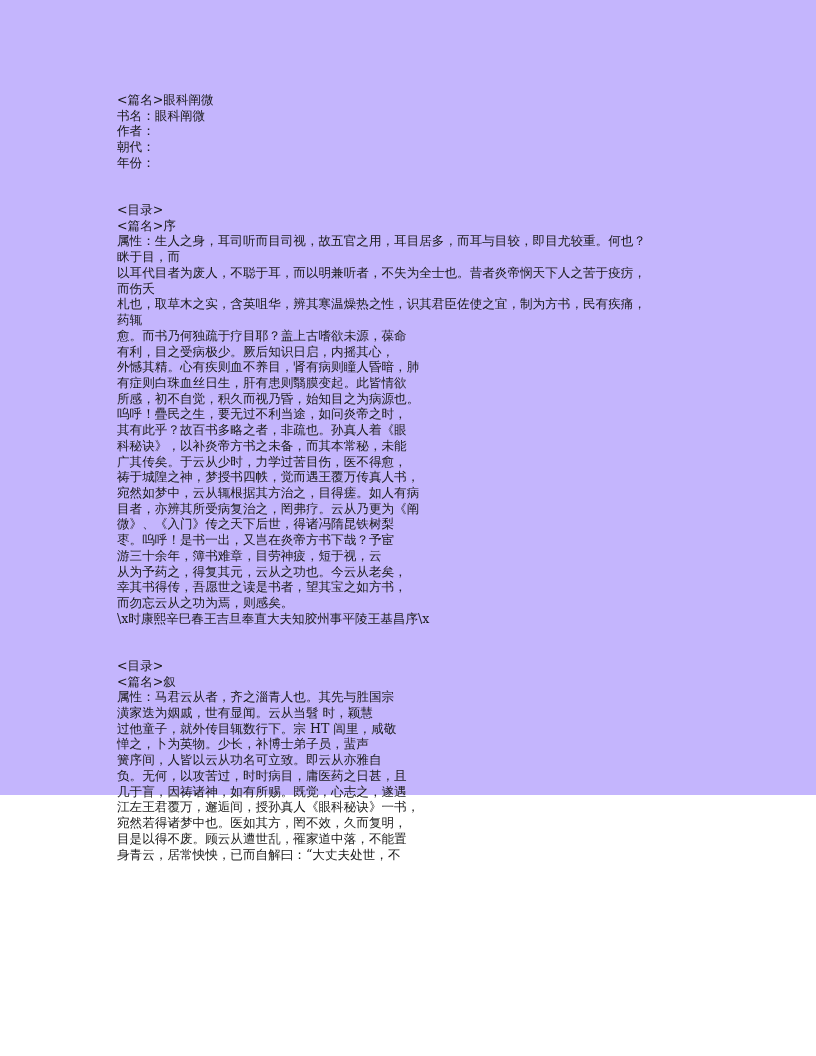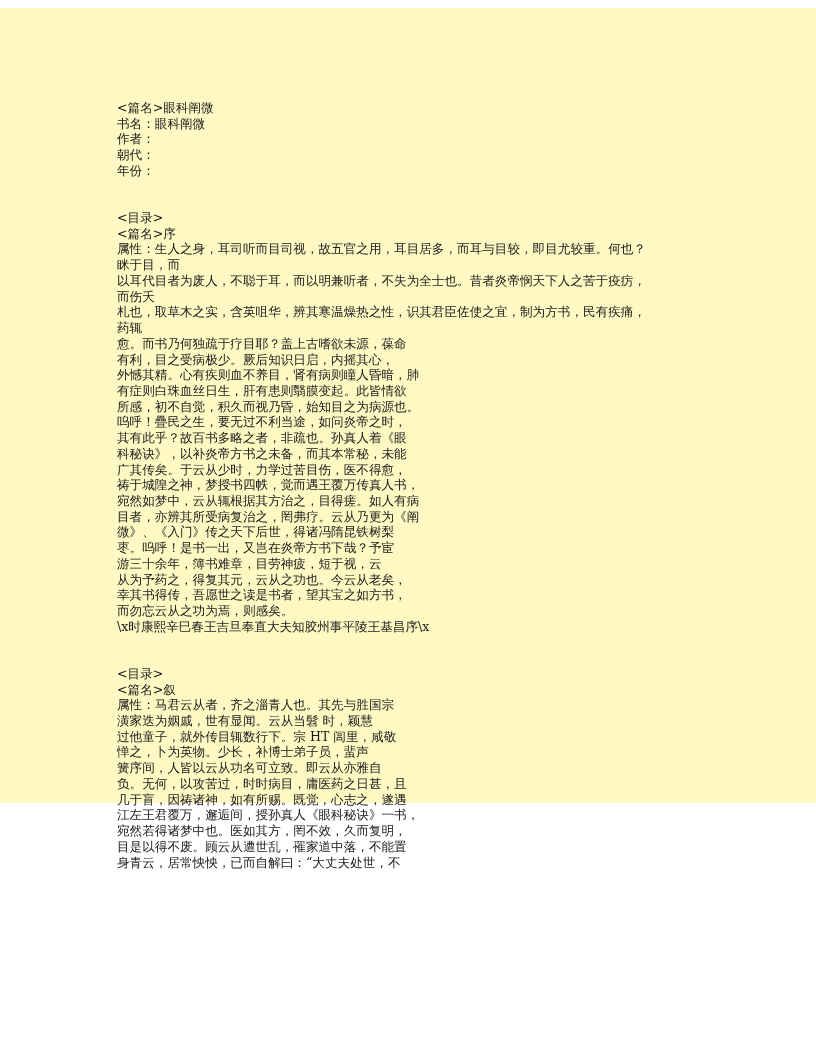--- a/index.html
+++ b/index.html
@@ -14,22 +14,21 @@
     position: relative;
     overflow: hidden;
     font-family: "DejaVu Serif", "Liberation Serif", serif;
   }
   .page {
     position: absolute;
     left: 0;
     top: 0;
     width: 816px;
     height: 795px;
-    background: #fef9c3;
-    margin-top: 8px;
+    background: #c4b5fd;
   }
   .text-body {
     position: absolute;
     left: 117px;
     top: 92px;
     width: 660px;
     font-size: 12.6px;
     line-height: 15.72px;
     color: #1a1a1a;
     white-space: pre-wrap;

